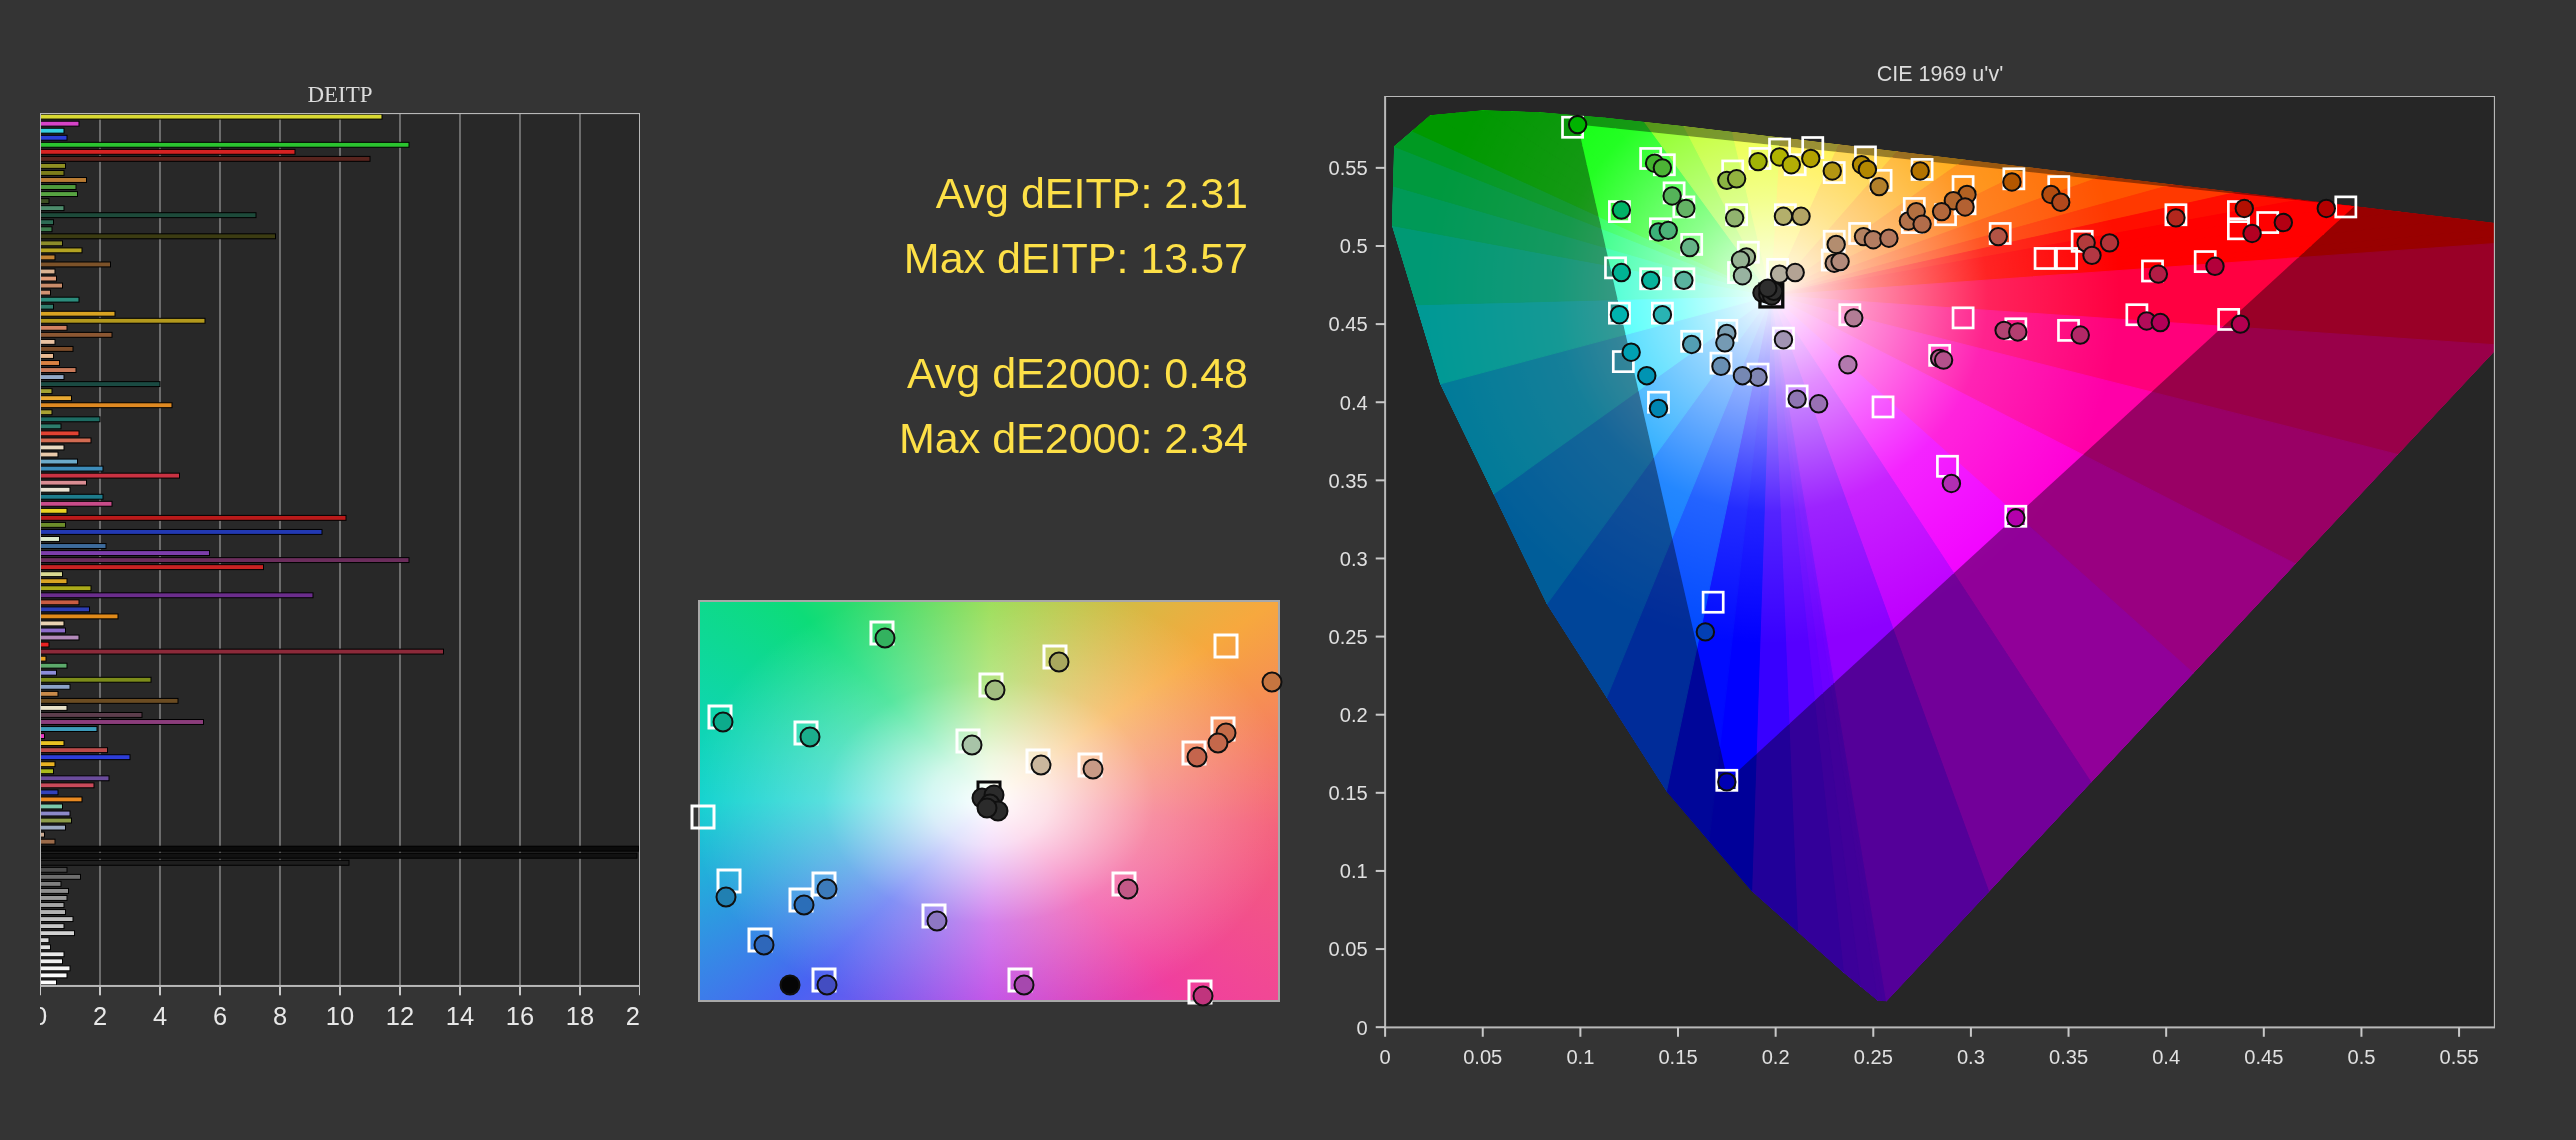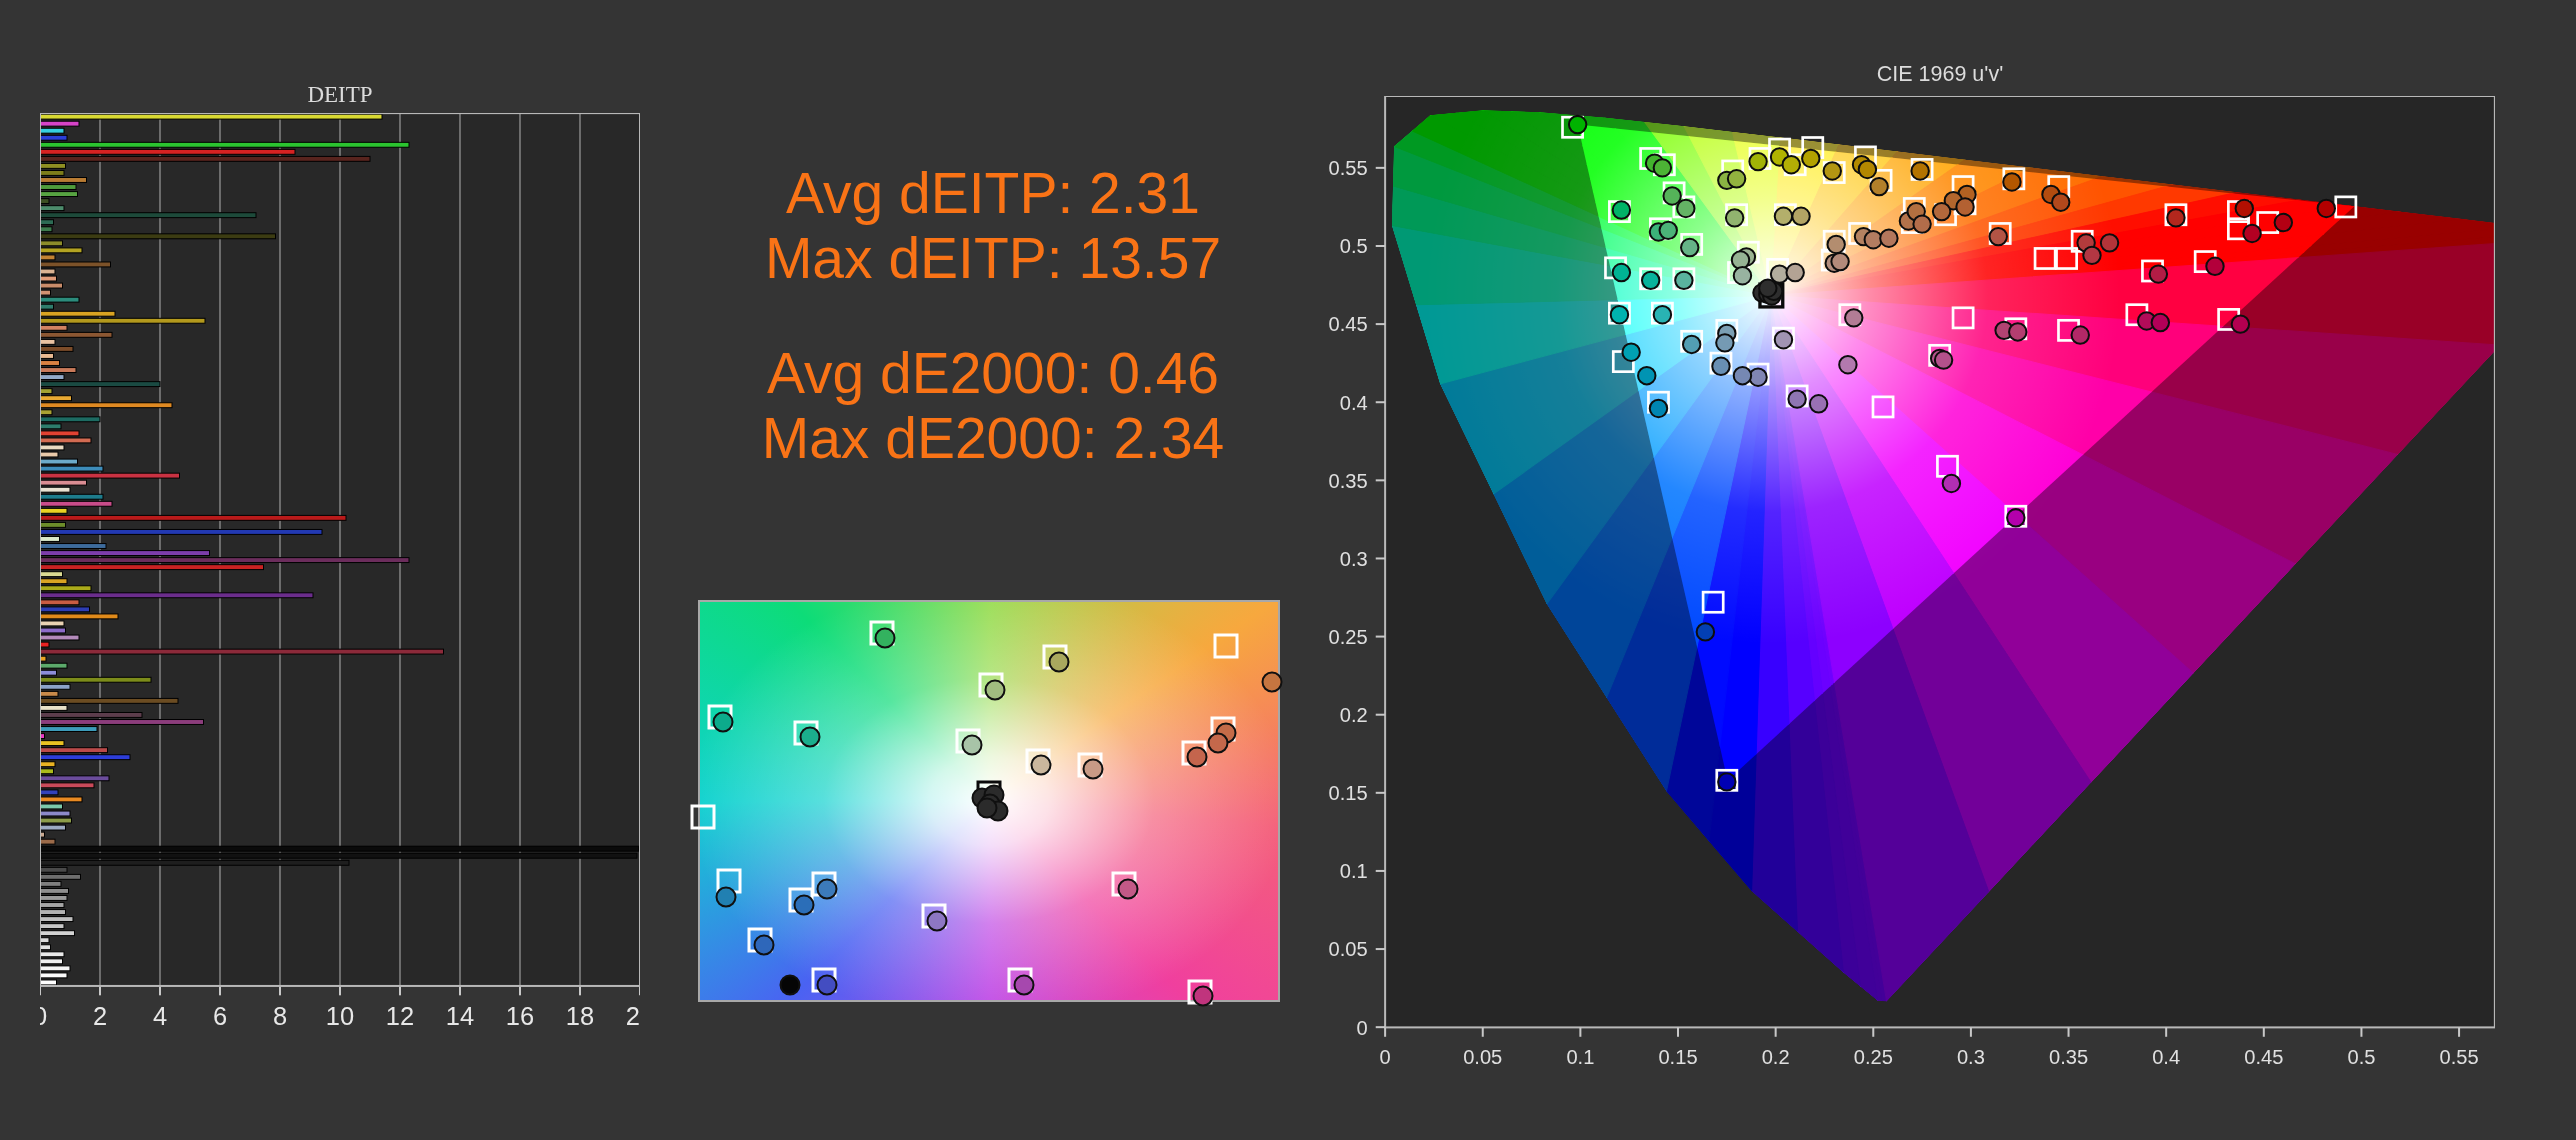--- a/index.html
+++ b/index.html
@@ -2,22 +2,22 @@
 <html style="font-size:10.7px"><head>
 <meta charset="utf-8">
 <style>
   html,body{margin:0;padding:0;width:2576px;height:1140px;overflow:hidden;background:#343434;
     font-family:"Liberation Sans",sans-serif;}
   .page{position:relative;width:2576px;height:1140px;background:#343434;}
   .chart-title{position:absolute;text-align:center;color:#dcdcdc;font-size:23px;}
   .cie-title{position:absolute;text-align:center;color:#dcdcdc;font-size:21.5px;}
   #deitpSvg{position:absolute;left:40px;top:113px;}
   #cieSvg{position:absolute;left:1271px;top:96px;}
-  .stats{position:absolute;left:738px;top:161px;width:510px;text-align:center;color:#f97316;
-    font-size:57px;line-height:65px;}
+  .stats{position:absolute;left:738px;top:161px;width:510px;text-align:right;color:#fde047;
+    font-size:43px;line-height:65px;}
   .stats .gap{height:50px;}
   .ab-plane{position:absolute;left:698px;top:600px;width:578px;height:398px;border:2px solid #a8a8a8;
     background:
       radial-gradient(ellipse 52% 56% at 50% 50%, rgba(255,255,255,1) 0%, rgba(255,255,255,0.82) 20%, rgba(255,255,255,0.30) 55%, rgba(255,255,255,0) 100%),
       conic-gradient(from 0deg at 50% 50%,
         #96dc50 0deg,#f7a83e 55deg,#f4607a 95deg,#f03f9e 135deg,#bf4ae6 180deg,
         #4a62f2 225deg,#10d2cf 270deg,#0ddc78 315deg,#96dc50 360deg);}
   .sq{position:absolute;width:19px;height:19px;border:3.4px solid #ffffff;transform:translate(-50%,-50%);}
   .sq.black{border-color:#0a0a0a;}
   .cir{position:absolute;width:17px;height:17px;border-radius:50%;border:2px solid #101010;transform:translate(-50%,-50%);}
@@ -185,21 +185,21 @@
       <rect x="0" y="1272.075" width="44.75" height="7.35" fill="#f6f6f6" stroke="#000" stroke-width="1.5"></rect>
       <rect x="0" y="1282.575" width="40.275" height="7.35" fill="#fafafa" stroke="#000" stroke-width="1.5"></rect>
       <rect x="0" y="1293.075" width="24.612500000000004" height="7.35" fill="#ffffff" stroke="#000" stroke-width="1.5"></rect>
       <rect x="0" y="0" width="895" height="1302" fill="none" stroke="#b8b8b8" stroke-width="3"></rect>
     </svg>
 
   <div class="stats">
     <div>Avg dEITP: 2.31</div>
     <div>Max dEITP: 13.57</div>
     <div class="gap"></div>
-    <div>Avg dE2000: 0.46</div>
+    <div>Avg dE2000: 0.48</div>
     <div>Max dE2000: 2.34</div>
   </div>
 
   <div class="ab-plane" id="abPlane">
       <div class="sq" style="left: 182px; top: 31px;"></div>
       <div class="cir" style="left: 185px; top: 36px; background: rgb(51, 178, 95);"></div>
       <div class="sq" style="left: 355px; top: 55px;"></div>
       <div class="cir" style="left: 359px; top: 60px; background: rgb(169, 168, 94);"></div>
       <div class="sq" style="left: 291px; top: 83px;"></div>
       <div class="cir" style="left: 295px; top: 88px; background: rgb(161, 188, 128);"></div>

